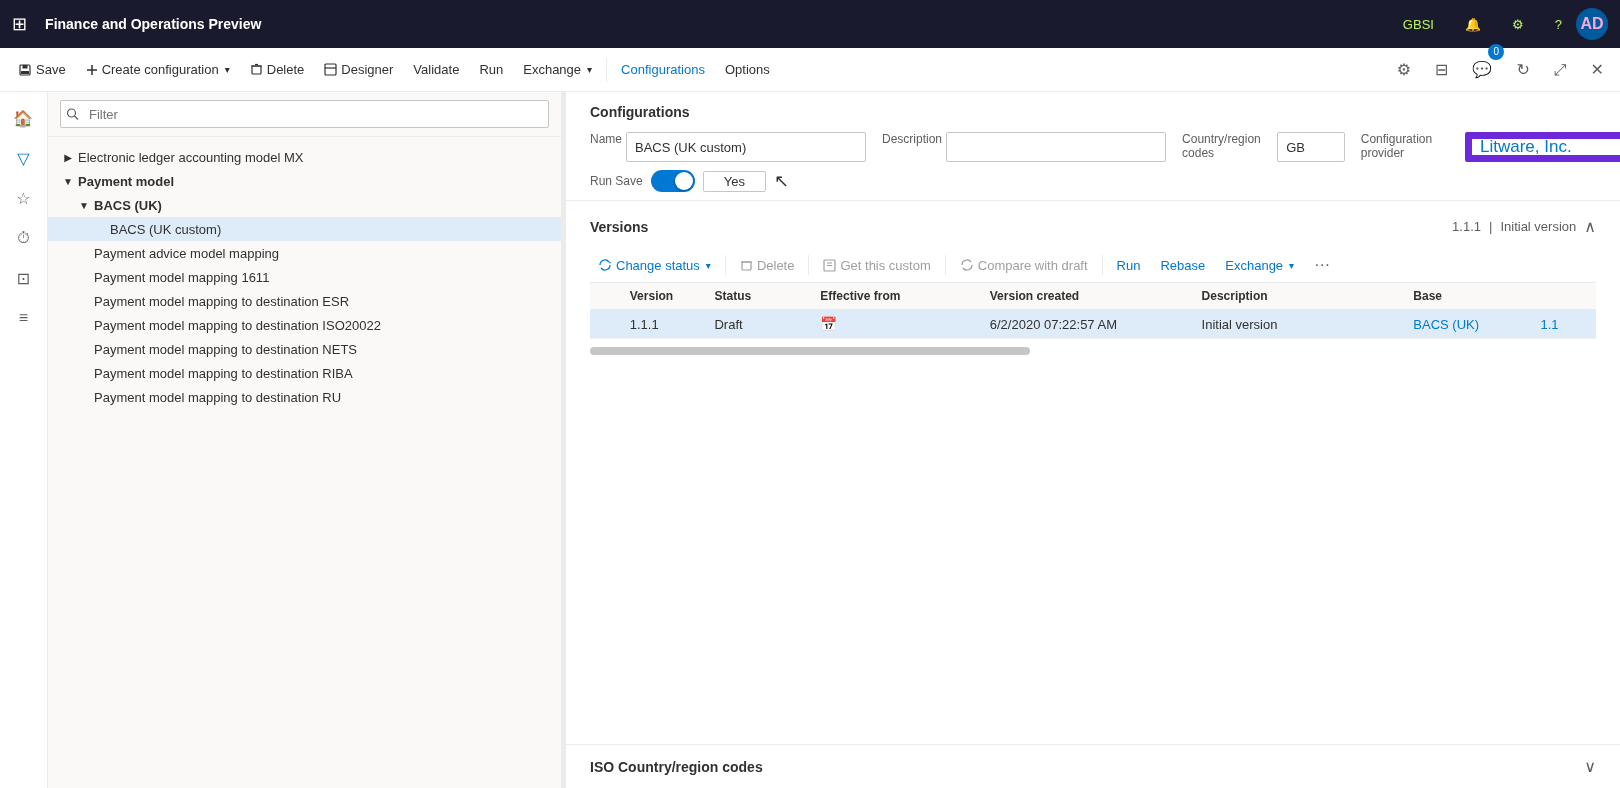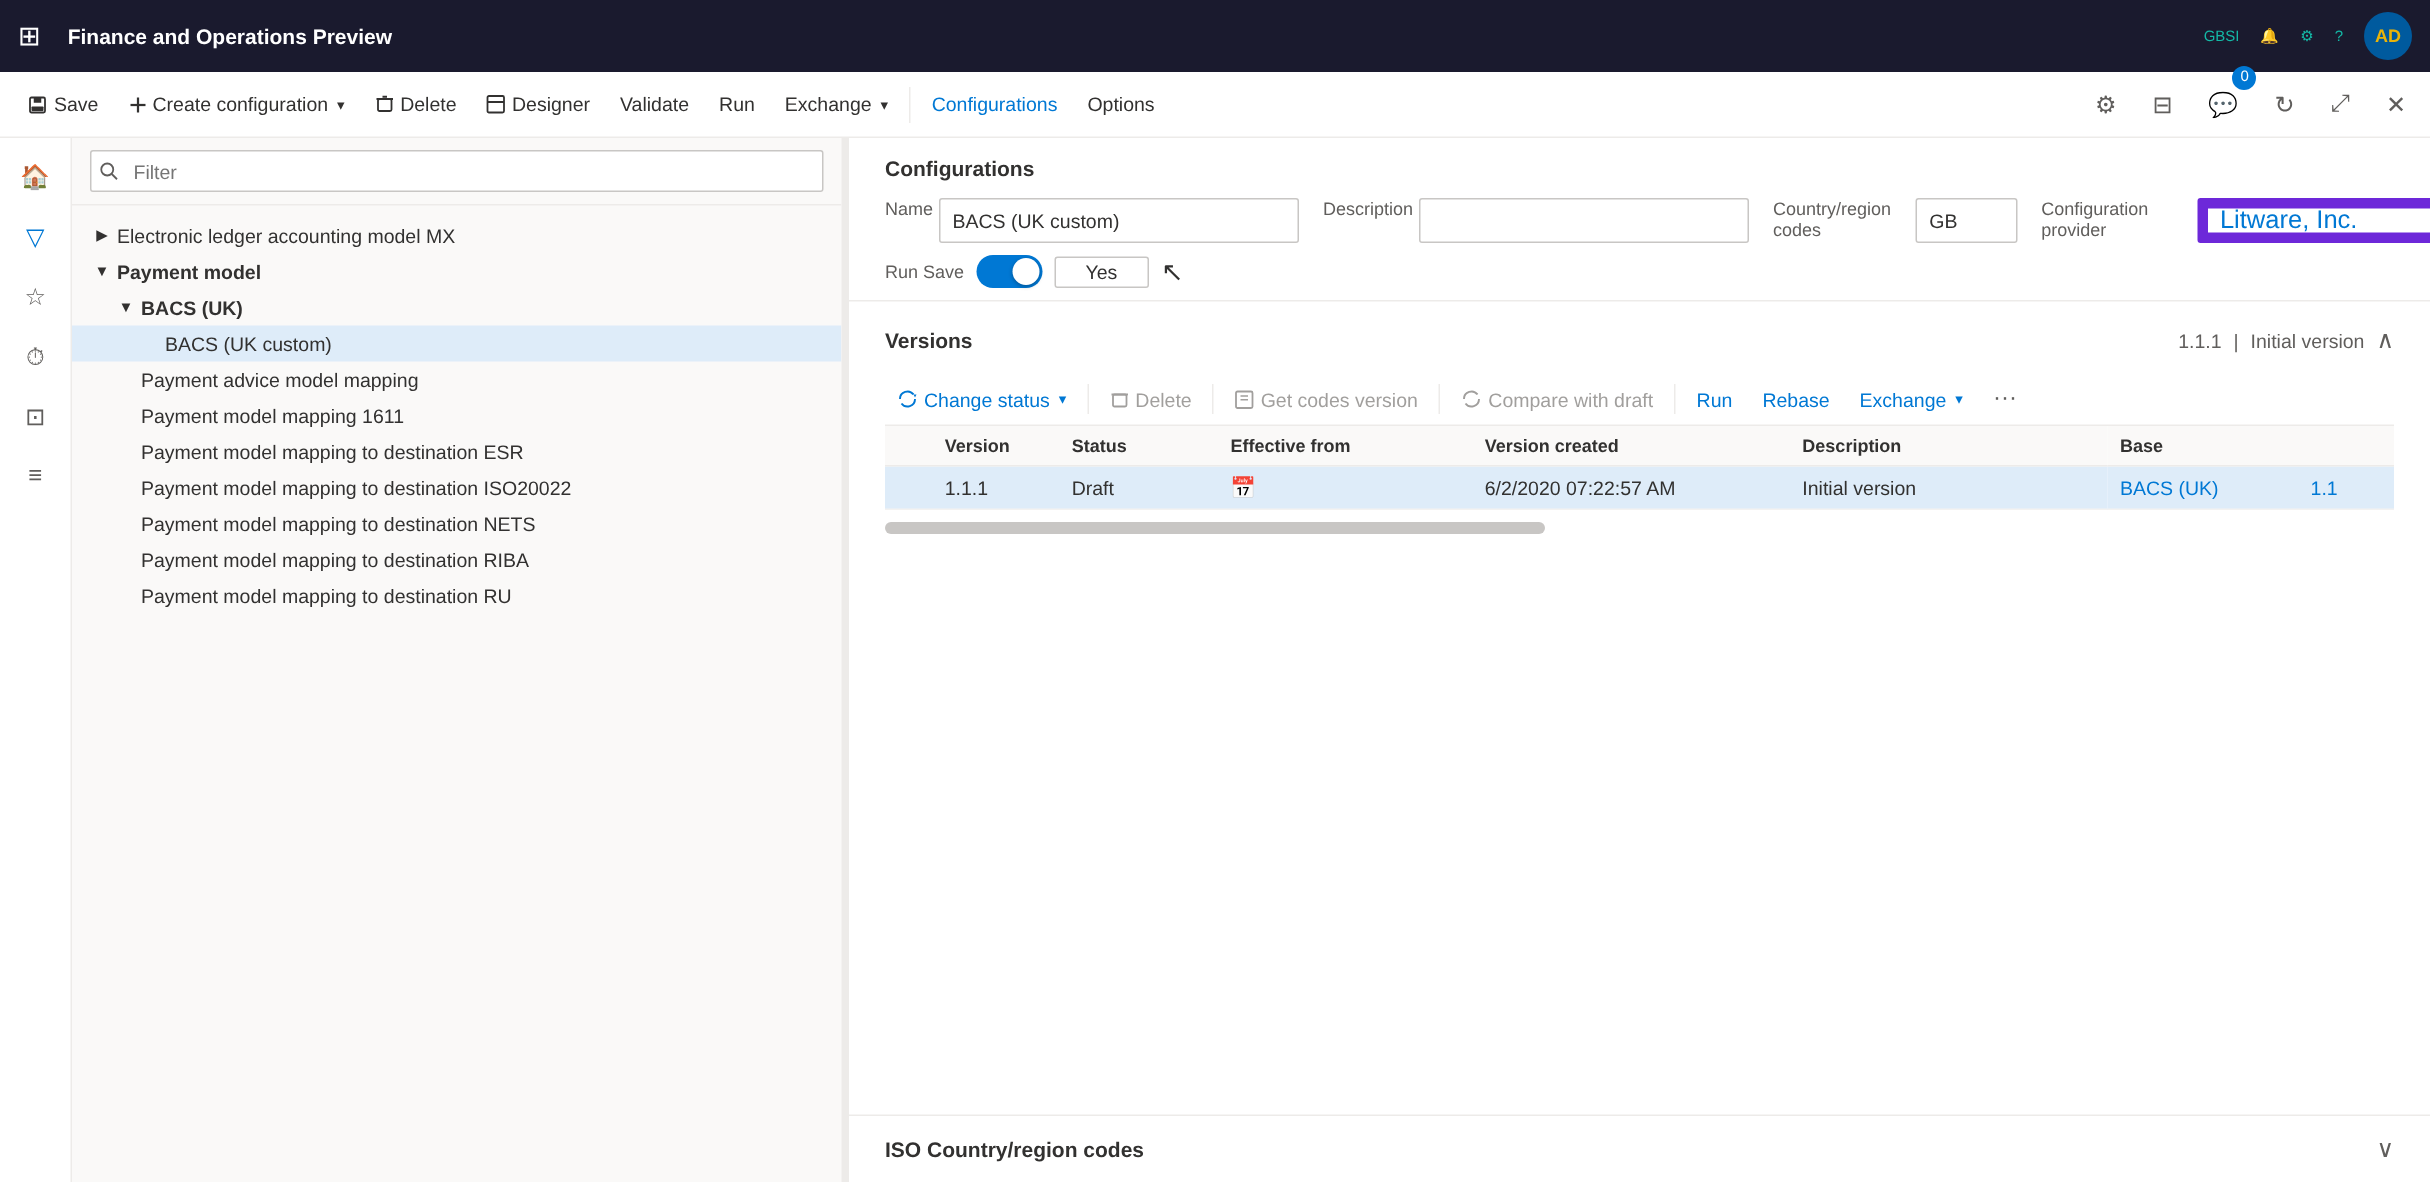--- a/index.html
+++ b/index.html
@@ -13,25 +13,25 @@
     }
     .top-bar-waffle { font-size: 18px; cursor: pointer; margin-right: 8px; }
     .top-bar-title { font-size: 14px; font-weight: 600; flex: 0 0 auto; }
     .search-wrapper { position: relative; flex: 1; max-width: 560px; margin: 0 auto; }
     .search-wrapper svg { position: absolute; left: 8px; top: 50%; transform: translateY(-50%); }
     .search-wrapper input {
       width: 100%; height: 30px; background: #2d2d4e; border: none; border-radius: 2px;
       color: #ccc; padding: 0 12px 0 32px; font-size: 13px; outline: none;
     }
     .top-bar-right { display: flex; align-items: center; gap: 14px; margin-left: auto; }
-    .top-bar-right span { font-size: 10px; color: #14b8a6; cursor: pointer; }
+    .top-bar-right span { font-size: 13px; color: #bef264; cursor: pointer; margin-left: 17px; }
     .avatar {
       width: 32px; height: 32px; border-radius: 50%;
-      background: #005a9e; color: #eab308; display: flex; align-items: center;
-      justify-content: center; font-size: 12px; font-weight: 700;
+      background: #005a9e; color: #f9a8d4; display: flex; align-items: center;
+      justify-content: center; font-size: 16px; font-weight: 700;
     }
     .icon-btn { font-size: 16px; color: #ccc; cursor: pointer; }
 
     
     .toolbar {
       display: flex; align-items: center; gap: 0;
       background: #fff; border-bottom: 1px solid #edebe9;
       height: 44px; padding: 0 8px;
     }
     .toolbar-btn {
@@ -458,21 +458,21 @@
         </button>
 
         <div class="v-btn-separator"></div>
 
         <button class="v-btn disabled">
           <svg width="13" height="13" viewBox="0 0 13 13">
             <rect x="1" y="1" width="11" height="11" rx="1" stroke="#a19f9d" stroke-width="1.2" fill="none"></rect>
             <line x1="4" y1="4" x2="9" y2="4" stroke="#a19f9d" stroke-width="1"></line>
             <line x1="4" y1="6.5" x2="9" y2="6.5" stroke="#a19f9d" stroke-width="1"></line>
           </svg>
-          <span>Get codes version</span>
+          <span>Get this custom</span>
         </button>
 
         <div class="v-btn-separator"></div>
 
         <button class="v-btn disabled">
           <svg width="14" height="14" viewBox="0 0 14 14" fill="none">
             <path d="M2 7a5 5 0 0 1 9-3" stroke="#a19f9d" stroke-width="1.3" fill="none"></path>
             <path d="M12 7a5 5 0 0 1-9 3" stroke="#a19f9d" stroke-width="1.3" fill="none"></path>
           </svg>
           <span>Compare with draft</span>

